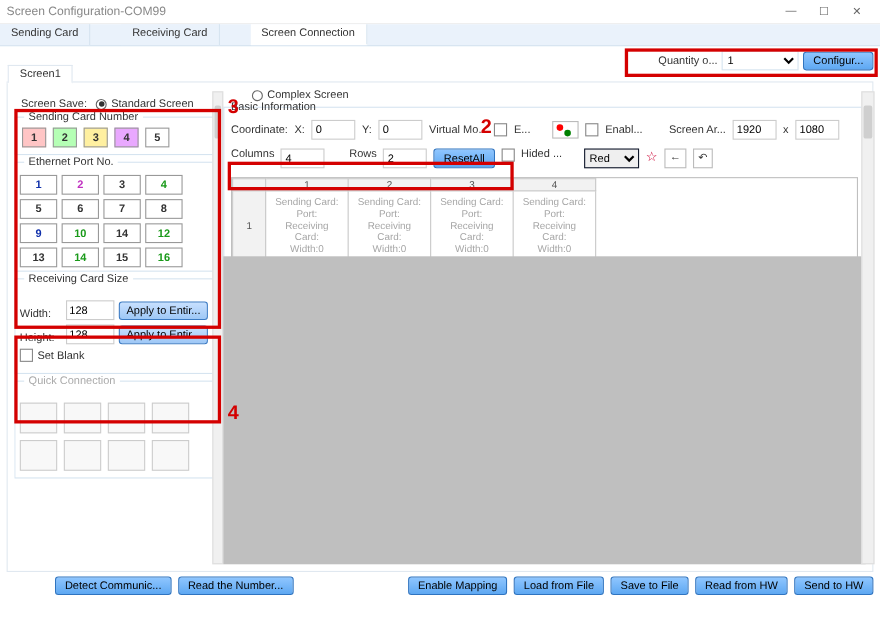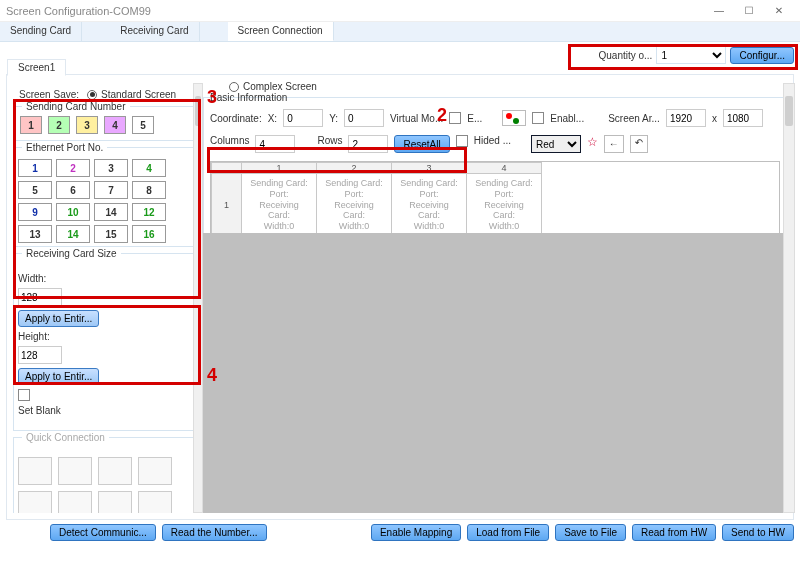--- a/index.html
+++ b/index.html
@@ -24,21 +24,21 @@
   .screen-type-row { display:flex; align-items:center; gap:8px; margin:6px 0 6px 6px; }
   .radio { display:inline-flex; align-items:center; gap:4px; }
   .radio .dot { width:10px; height:10px; border:1px solid #666; border-radius:50%; display:inline-flex; align-items:center; justify-content:center; }
   .radio .dot.sel::after { content:""; width:5px; height:5px; background:#333; border-radius:50%; }
   .group { border:1px solid #d6e4f0; padding:4px 4px 6px 4px; margin-bottom:6px; }
   .group-title { color:#333; background:#fff; position:relative; top:-10px; left:4px; padding:0 4px; display:inline-block; }
   .card-btns { display:flex; gap:6px; margin-top:-6px; padding-left:2px;}
   .card-b { width:22px; height:18px; border:1px solid #999; display:flex; align-items:center; justify-content:center; font-weight:bold; }
   .port-grid { display:grid; grid-template-columns: repeat(4,34px); gap:4px; margin-top:-4px; }
   .port-b { height:18px; border:1px solid #999; background:#fff; display:flex; align-items:center; justify-content:center; font-weight:bold; }
-  .rc-row { display:flex; align-items:flex-start; gap:4px; margin:4px 0;flex-direction:column; }
+  .rc-row { display:flex; align-items:flex-end; gap:4px; margin:4px 0; }
   .spin { width:44px; height:18px; border:1px solid #ccc; padding:1px 2px; }
   .qc-grid { display:grid; grid-template-columns: repeat(4,34px); gap:6px; margin-top:4px;}
   .qc { width:34px; height:28px; border:1px solid #ccc; background:#f8f8f8; }
   .main-col { position:absolute; top:8px; left:196px; right:6px; bottom:6px; }
   .basic-group { border:1px solid #d6e4f0; padding:6px; }
   .coord-row { display:flex; align-items:center; gap:6px; flex-wrap:wrap; }
   .inp { width:40px; height:18px; border:1px solid #ccc; padding:1px 3px; }
   .inp.wide { width:40px; }
   .chk { width:12px; height:12px; border:1px solid #888; display:inline-block; }
   .colrows-row { display:flex; gap:6px; margin-top:8px; }

